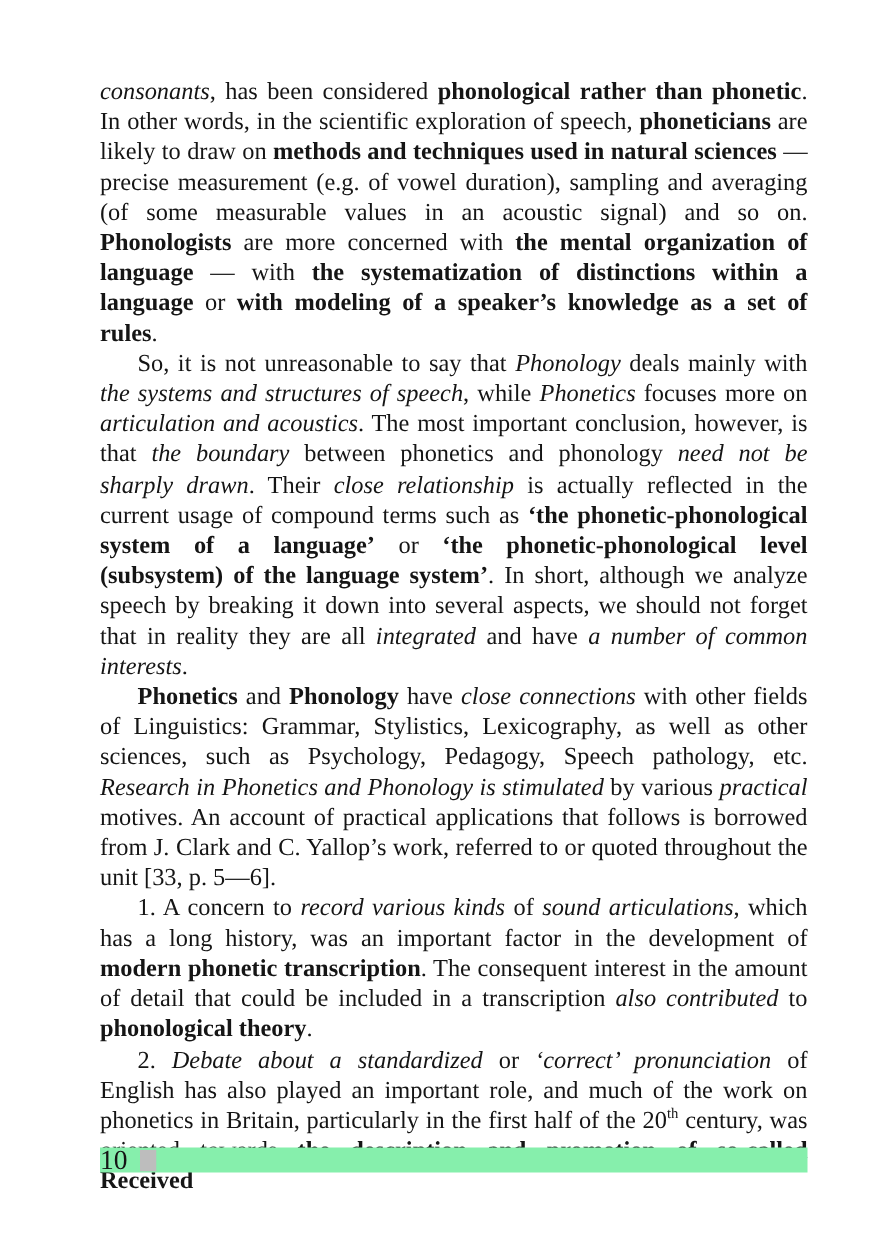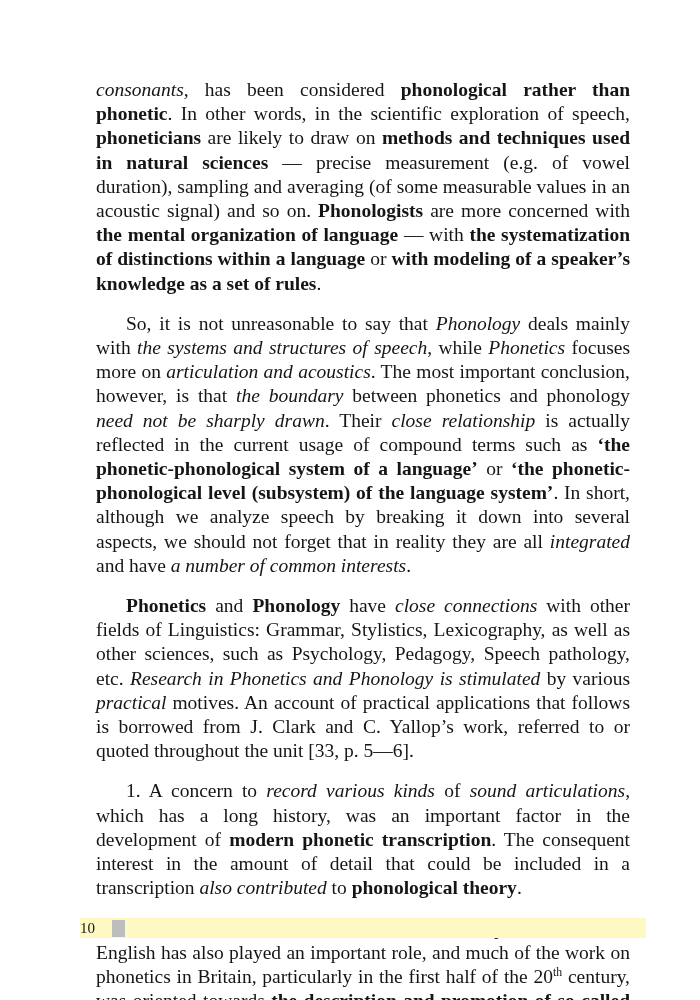--- a/index.html
+++ b/index.html
@@ -15,38 +15,38 @@
   }
   .text-block {
     position: absolute;
     left: 80px;
     top: 62px;
     width: 566px;
     font-size: 19.5px;
     line-height: 24.2px;
     text-align: justify;
   }
-  p.para { margin: 16px; padding: 0; }
+  p.para { margin: 0; padding: 0; }
   p.para.indent { text-indent: 30px; font-family: Liberation Serif, serif; }
   .b { font-weight: bold; }
   .i { font-style: italic; }
   sup.sup {
     font-size: 0.6em;
     line-height: 0;
     vertical-align: super;
   }
   .footer {
     position: absolute;
     left: 80px;
     top: 918px;
     width: 566px;
     display: flex;
     align-items: center;
-    background: #fef9c3;
-    font-size: 15px;
+    background: #86efac;
+    font-size: 22px;
     line-height: 20px;
   }
   .page-num {
     display: inline-block;
     min-width: 26px;
     text-align: left;
   }
   .footer-square {
     display: inline-block;
     width: 13px;

